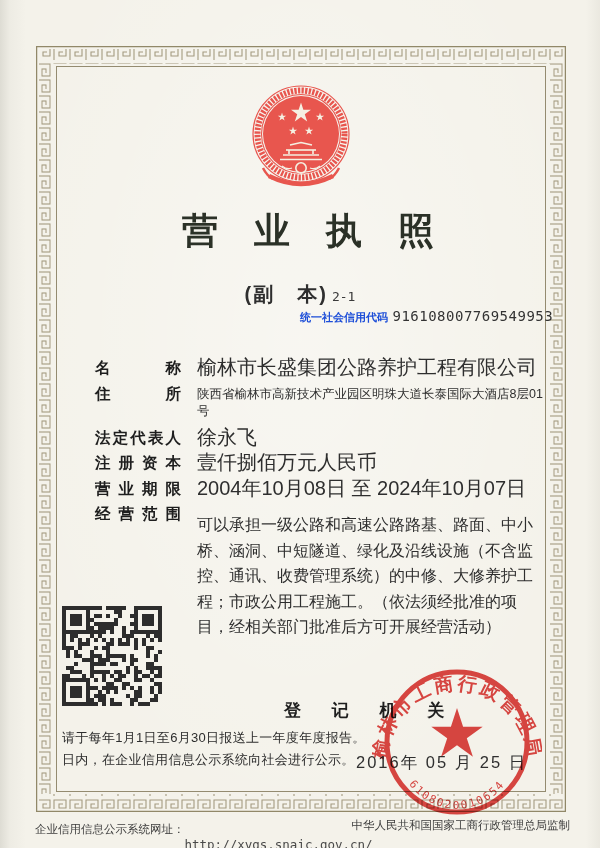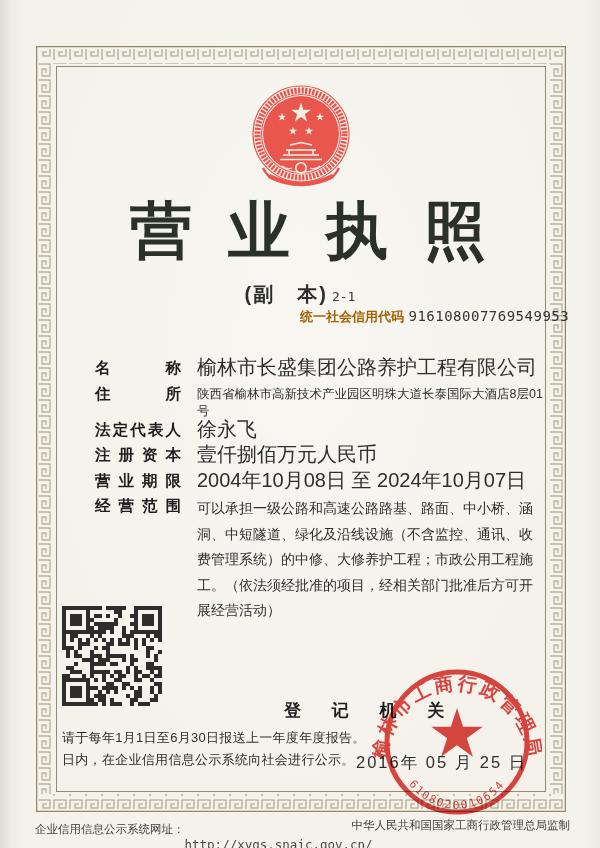--- a/index.html
+++ b/index.html
@@ -18,44 +18,44 @@
       radial-gradient(ellipse at 50% 40%, rgba(255,255,255,0.35), rgba(0,0,0,0) 70%);
   }
   .abs{position:absolute;}
   
   #frame{left:36px;top:46px;z-index:1;}
   
   #emblem{left:249px;top:84px;z-index:2;}
   
   .doc-title{
     left:0;right:0;top:200px;text-align:center;z-index:2;
-    font-size:62px;font-weight:bold;color:#2b3127;
+    font-size:36px;font-weight:bold;color:#2b3127;
     letter-spacing:36px;padding-left:52px;line-height:62px;
   }
   .subtitle-row{
     left:0;right:0;top:281px;text-align:center;z-index:2;
     color:#2e2e2e;
   }
   .subtitle-main{font-size:20px;font-weight:bold;letter-spacing:2px;}
   .copy-number{font-size:13px;font-family:"DejaVu Sans Mono",monospace;margin-left:4px;color:#3a3a3a;}
   .credit-row{left:300px;top:307px;z-index:2;white-space:nowrap;}
-  .credit-label{font-size:13px;font-weight:bold;color:#a16207;}
+  .credit-label{font-size:11px;font-weight:bold;color:#1d4ed8;}
   .credit-code{font-size:14px;font-family:"DejaVu Sans Mono",monospace;color:#333;letter-spacing:0.5px;}
   
   .fields{left:95px;top:358px;width:448px;z-index:2;}
   .f-row{display:flex;align-items:flex-start;margin-bottom:6.5px;}
   .f-label{
     width:86px;flex:0 0 86px;margin-right:16px;
     font-size:15.5px;font-weight:bold;color:#1e1e1e;
     text-align:justify;text-align-last:justify;line-height:19px;
   }
   .f-value{font-size:20px;color:#2e2e2e;line-height:19px;}
   .f-value.small{font-size:12.5px;line-height:17px;padding-top:2px;}
-  .f-value.para{line-height:25.5px;font-size:14px;}
-  .f-row.tall{margin-bottom:0;}
+  .f-value.para{line-height:25.5px;font-size:16px;margin-top:8px;}
+  .f-row.tall{margin-bottom:8px;}
   
   #qr{left:62px;top:606px;width:100px;height:100px;z-index:2;
       display:grid;grid-template-columns:repeat(25,1fr);grid-template-rows:repeat(25,1fr);}
   #qr div{background:transparent;}
   #qr div.on{background:#2d2d2d;}
   
   .registry-label{left:284px;top:699px;z-index:3;font-size:17px;font-weight:bold;color:#1e1e1e;letter-spacing:13px;white-space:nowrap;}
   .issue-date{left:356px;top:752px;z-index:5;font-size:16.5px;color:#2f2f2f;letter-spacing:2px;white-space:nowrap;}
   #seal{left:372px;top:657px;z-index:6;mix-blend-mode:multiply;opacity:0.93;pointer-events:none;}
   

